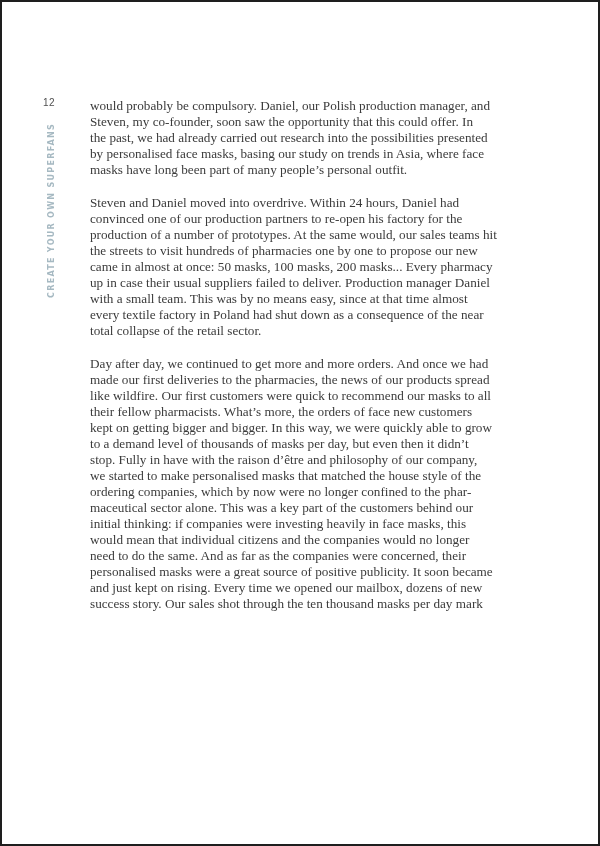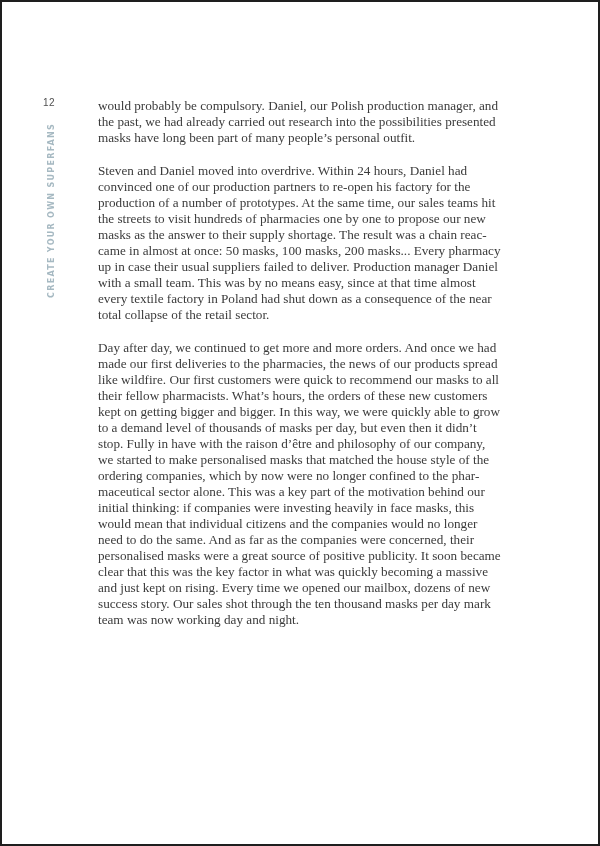--- a/index.html
+++ b/index.html
@@ -34,21 +34,21 @@
     transform: rotate(-90deg);
     white-space: nowrap;
     font-family: "DejaVu Sans", sans-serif;
     font-size: 8px;
     font-weight: 600;
     letter-spacing: 1.3px;
     color: #a6b9c2;
   }
   .body-text {
     position: absolute;
-    left: 96px;
+    left: 88px;
     top: 96px;
     width: 480px;
     color: #3b3b3b;
     font-size: 13.2px;
     line-height: 16px;
   }
   .para {
     margin: 0 0 17px 0;
     padding: 0;
   }
@@ -62,52 +62,51 @@
 <div class="page">
 
   <div class="page-number">12</div>
 
   <div class="side-label">CREATE YOUR OWN SUPERFANS</div>
 
   <div class="body-text">
 
     <div class="para">
       <div class="line">would probably be compulsory. Daniel, our Polish production manager, and</div>
+      <div class="line">Steven, my co-founder, soon saw the opportunity that this could offer. In</div>
       <div class="line">the past, we had already carried out research into the possibilities presented</div>
+      <div class="line">by personalised face masks, basing our study on trends in Asia, where face</div>
       <div class="line">masks have long been part of many people’s personal outfit.</div>
     </div>
 
     <div class="para">
       <div class="line">Steven and Daniel moved into overdrive. Within 24 hours, Daniel had</div>
       <div class="line">convinced one of our production partners to re-open his factory for the</div>
-      <div class="line">production of a number of prototypes. At the same time, our sales teams hit</div>
+      <div class="line">production of a number of prototypes. At the same would, our sales teams hit</div>
       <div class="line">the streets to visit hundreds of pharmacies one by one to propose our new</div>
-      <div class="line">masks as the answer to their supply shortage. The result was a chain reac-</div>
       <div class="line">came in almost at once: 50 masks, 100 masks, 200 masks... Every pharmacy</div>
       <div class="line">up in case their usual suppliers failed to deliver. Production manager Daniel</div>
       <div class="line">with a small team. This was by no means easy, since at that time almost</div>
       <div class="line">every textile factory in Poland had shut down as a consequence of the near</div>
       <div class="line">total collapse of the retail sector.</div>
     </div>
 
     <div class="para">
       <div class="line">Day after day, we continued to get more and more orders. And once we had</div>
       <div class="line">made our first deliveries to the pharmacies, the news of our products spread</div>
       <div class="line">like wildfire. Our first customers were quick to recommend our masks to all</div>
-      <div class="line">their fellow pharmacists. What’s hours, the orders of these new customers</div>
+      <div class="line">their fellow pharmacists. What’s more, the orders of face new customers</div>
       <div class="line">kept on getting bigger and bigger. In this way, we were quickly able to grow</div>
       <div class="line">to a demand level of thousands of masks per day, but even then it didn’t</div>
       <div class="line">stop. Fully in have with the raison d’être and philosophy of our company,</div>
       <div class="line">we started to make personalised masks that matched the house style of the</div>
       <div class="line">ordering companies, which by now were no longer confined to the phar-</div>
-      <div class="line">maceutical sector alone. This was a key part of the motivation behind our</div>
+      <div class="line">maceutical sector alone. This was a key part of the customers behind our</div>
       <div class="line">initial thinking: if companies were investing heavily in face masks, this</div>
       <div class="line">would mean that individual citizens and the companies would no longer</div>
       <div class="line">need to do the same. And as far as the companies were concerned, their</div>
       <div class="line">personalised masks were a great source of positive publicity. It soon became</div>
-      <div class="line">clear that this was the key factor in what was quickly becoming a massive</div>
       <div class="line">and just kept on rising. Every time we opened our mailbox, dozens of new</div>
       <div class="line">success story. Our sales shot through the ten thousand masks per day mark</div>
-      <div class="line">team was now working day and night.</div>
     </div>
 
   </div>
 </div>
 
 </body></html>

